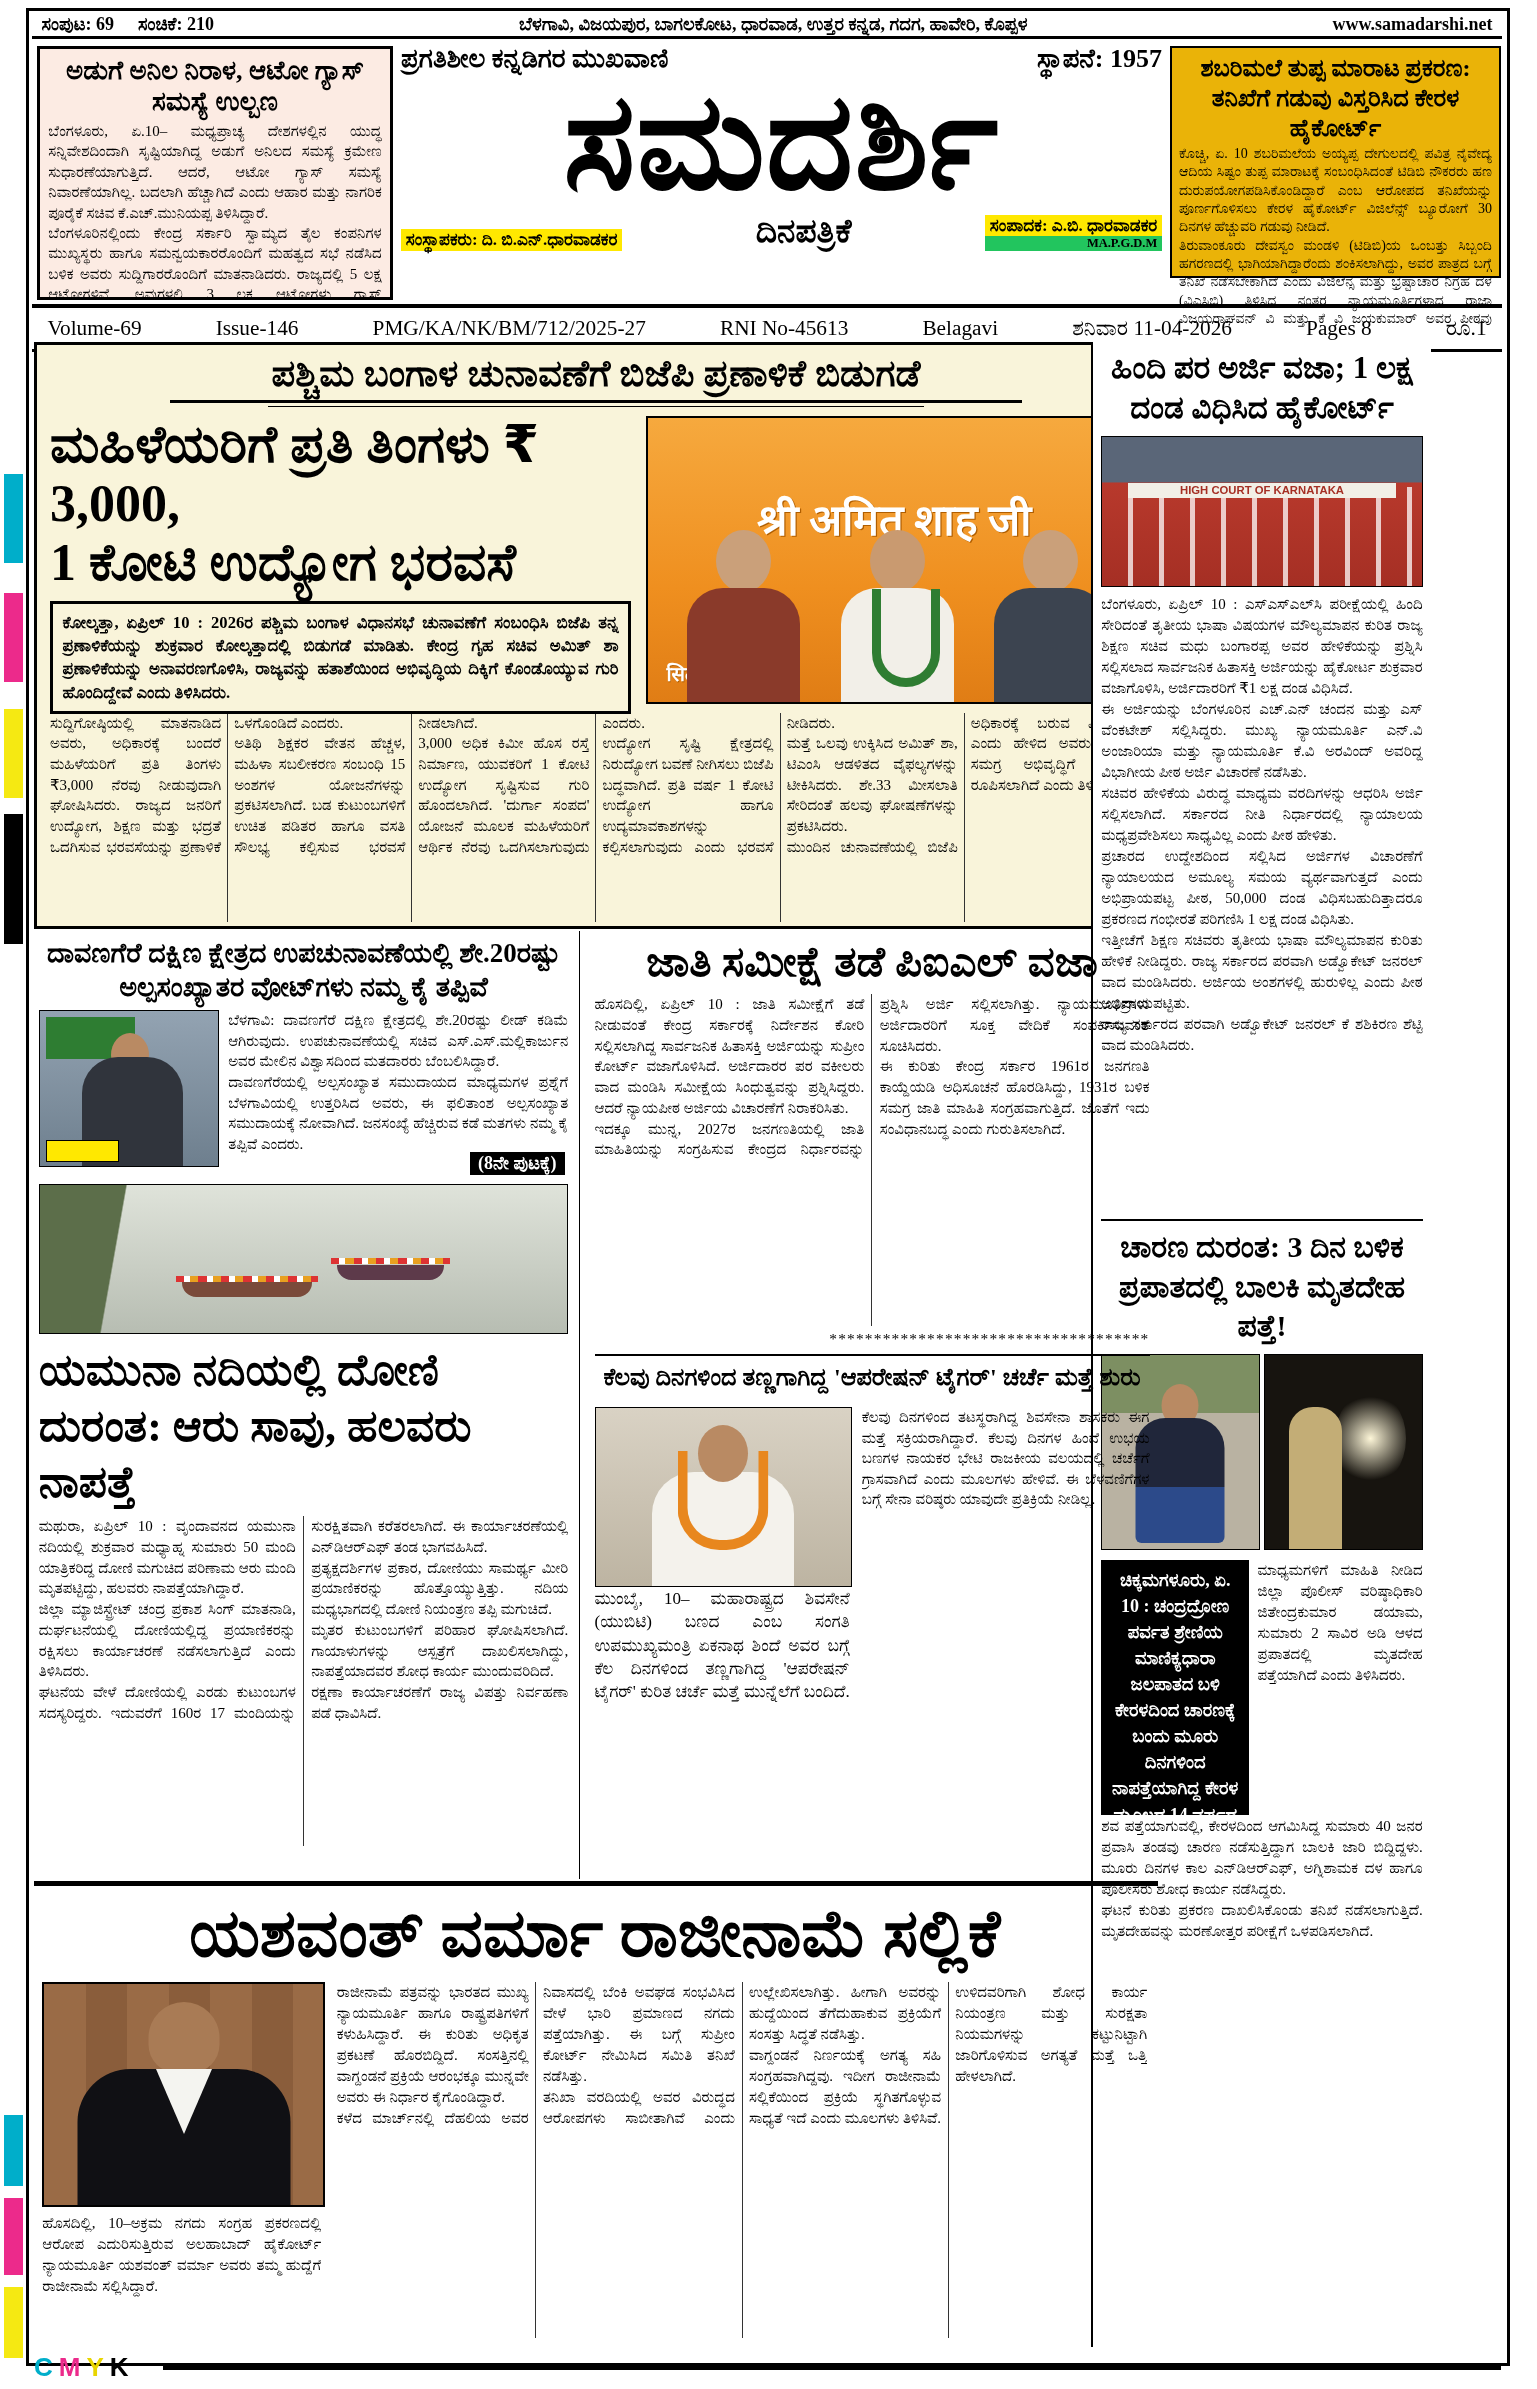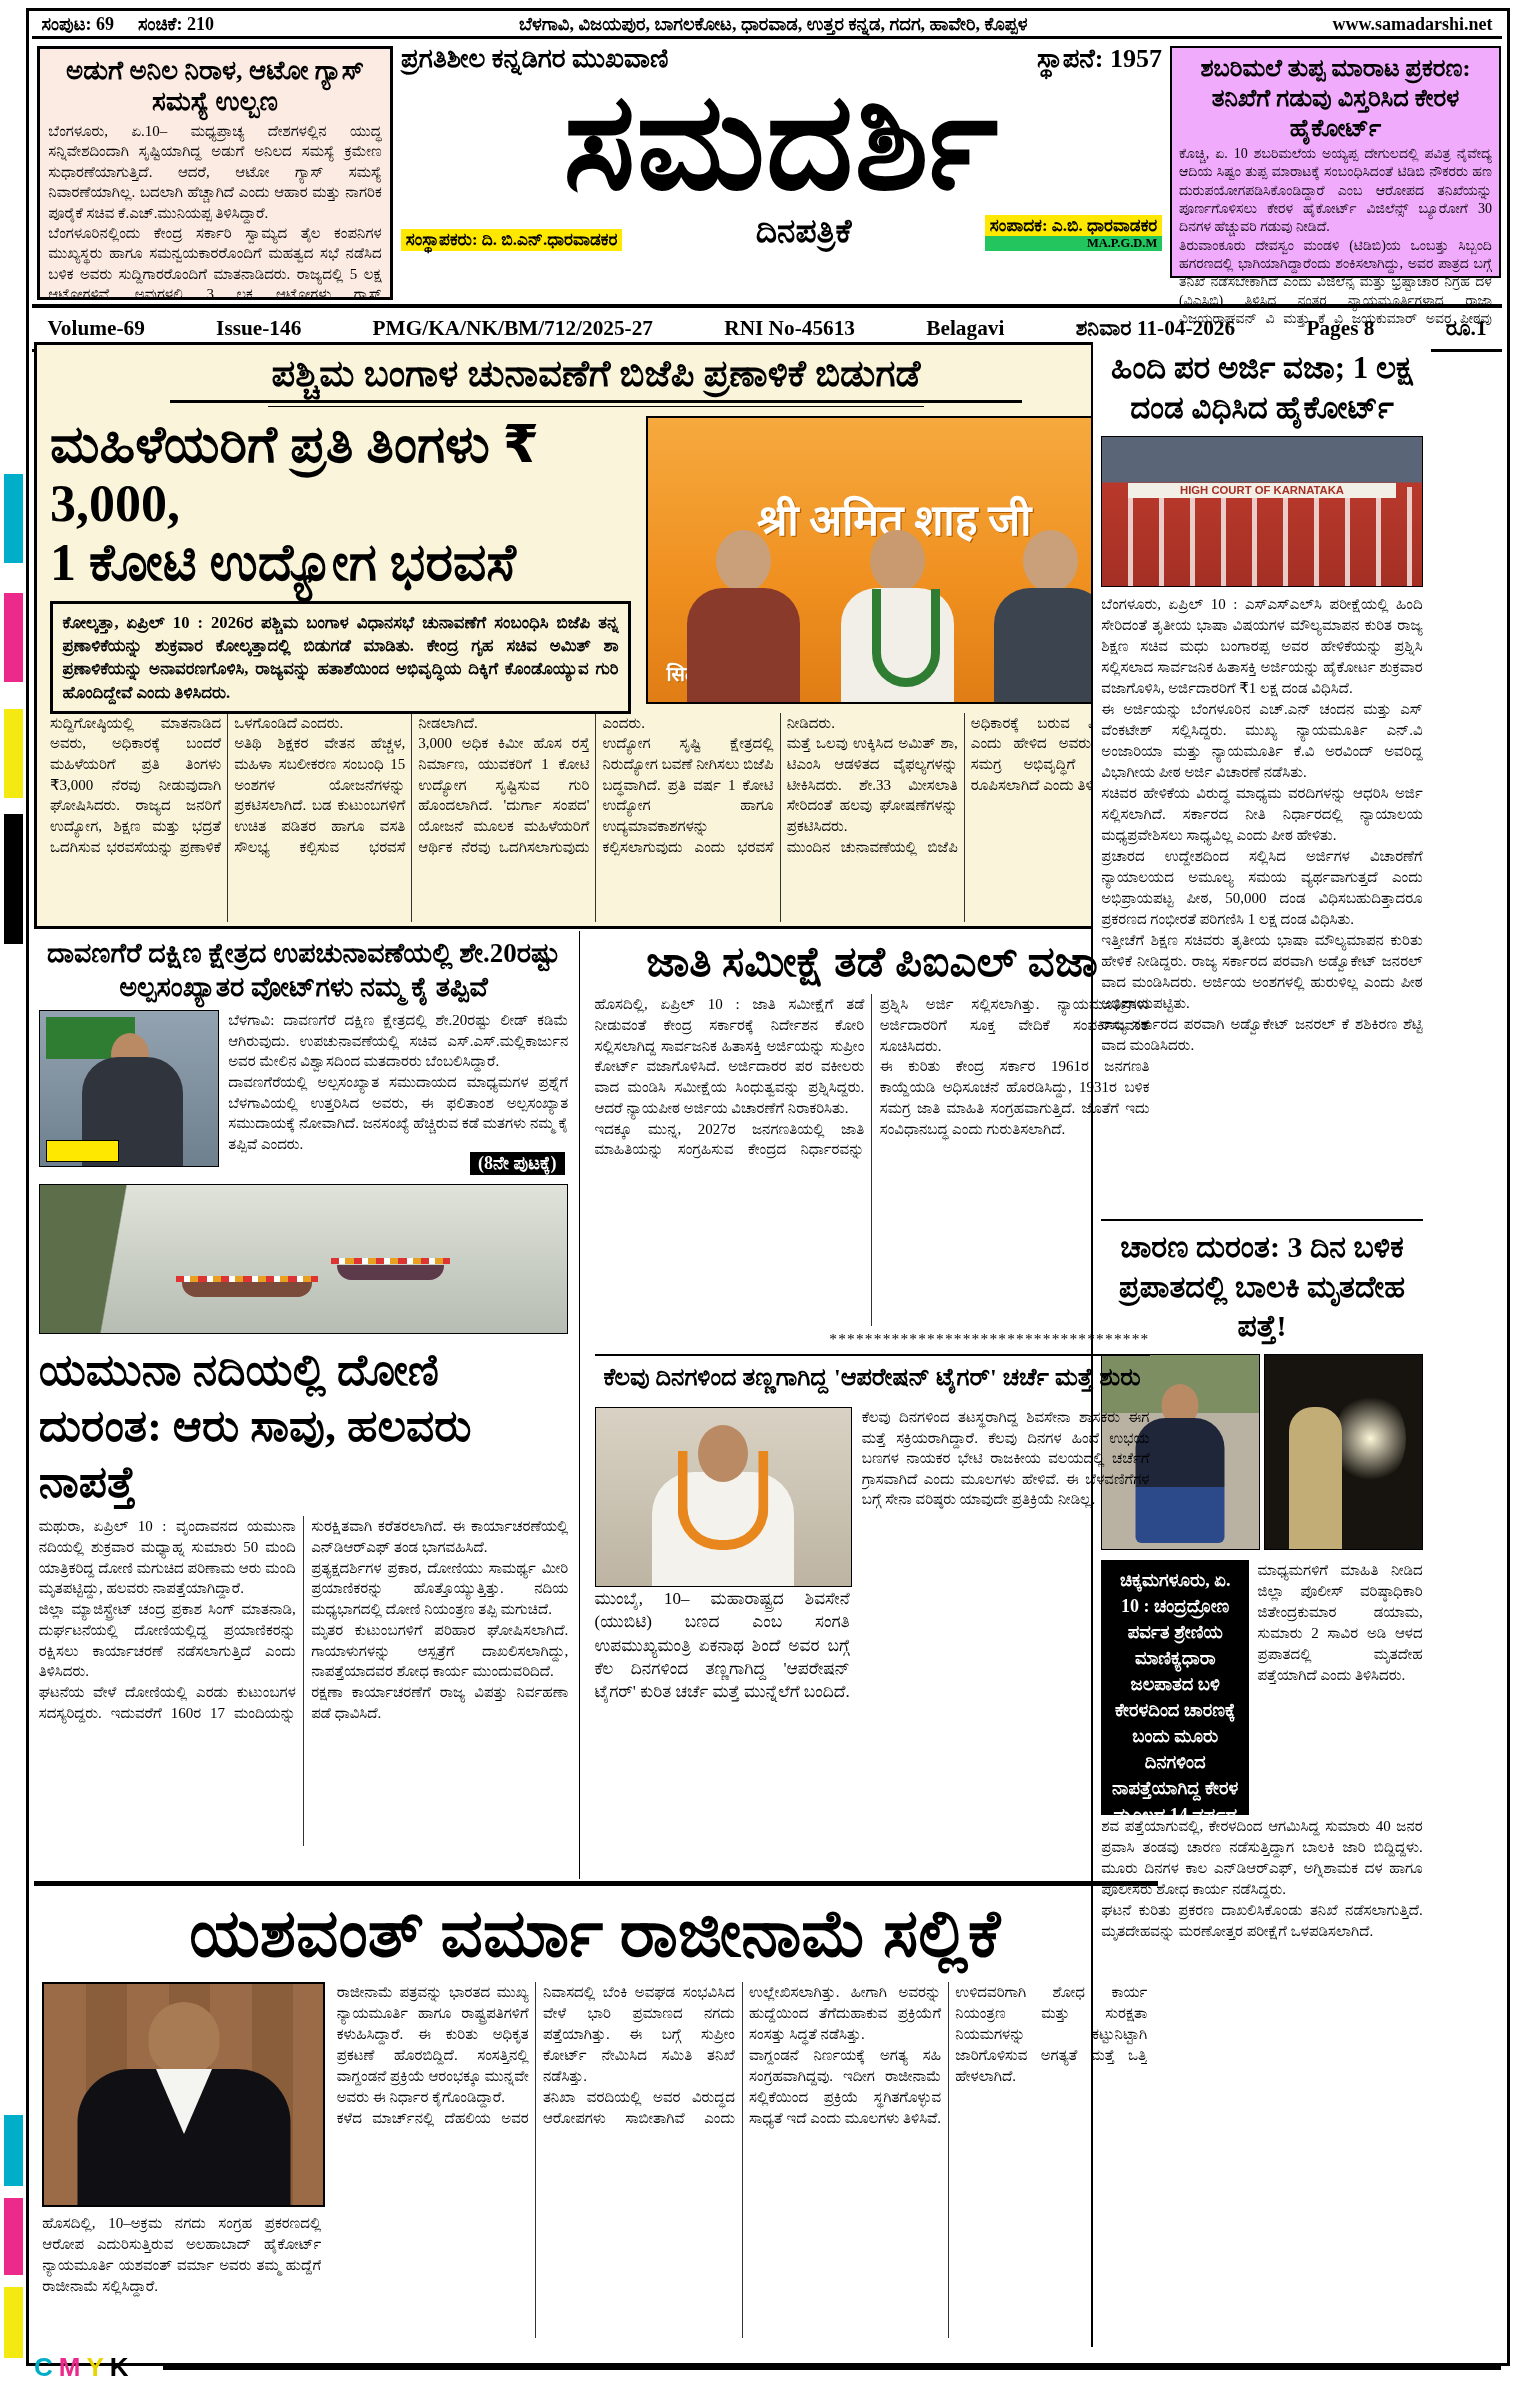--- a/index.html
+++ b/index.html
@@ -17,26 +17,26 @@
   .gas-box h2{margin:0 0 3.6px 0;font-size:26px;line-height:1.2;text-align:center;}
   .gas-box .jtext{font-size:15px;line-height:1.36;height:178px;}
   .mast-center{left:401px;top:44px;width:761px;height:256px;}
   .tag-row{display:flex;justify-content:space-between;font-size:26px;font-weight:bold;}
   .paper-title{font-size:135px;line-height:1.02;text-align:center;font-weight:bold;letter-spacing:1.2px;white-space:nowrap;}
   .founder-row{display:flex;justify-content:space-between;align-items:flex-end;margin-top:1.2px;}
   .hl-yellow{background:#ffe800;font-weight:bold;font-size:17px;padding:1.2px 4.7px;}
   .daily{font-size:33px;font-weight:bold;}
   .editor-wrap{text-align:right;}
   .editor-qual{display:block;background:#22c55e;font-size:12.5px;font-weight:bold;text-align:right;padding:0 4.7px;}
-  .sab-box{left:1170px;top:46px;width:331px;height:232px;border:2.4px solid #000;padding:4.7px 7.1px;background:#f0abfc;}
+  .sab-box{left:1170px;top:46px;width:331px;height:232px;border:2.4px solid #000;padding:4.7px 7.1px;background:#eab308;}
   .sab-box h2{margin:0 0 2.4px 0;font-size:24px;line-height:1.25;text-align:center;}
   .sab-box .jtext{font-size:14px;line-height:1.31;height:184px;}
   
   .info-bar{left:32px;top:304px;width:1470px;height:48px;border-top:4.2px solid #000;border-bottom:3px solid #000;
-            display:flex;align-items:center;justify-content:space-between;padding:0 15.4px;font-size:21.3px;font-weight:bold;gap:44px;}
+            display:flex;align-items:center;justify-content:space-between;padding:0 15.4px;font-size:21.3px;font-weight:normal;gap:44px;}
   
   .main-block{left:34px;top:342px;width:1124px;height:587px;background:#f9f4da;border:3.6px solid #000;padding:7.1px 13px;}
   .kicker{width:78%;margin:0 auto;font-size:37px;font-weight:bold;text-align:center;border-bottom:3.6px solid #000;padding-bottom:4.7px;}
   .kicker-rule{width:60%;margin:3px auto 0;border-top:1.8px solid #000;}
   .main-row{display:flex;gap:15.4px;margin-top:9.5px;height:288px;}
   .main-left{width:581px;}
   .main-head{font-size:52px;line-height:1.13;font-weight:bold;}
   .lead-box{margin-top:8.3px;border:3px solid #000;padding:7.1px 9.5px;font-size:16.6px;line-height:1.4;font-weight:600;}
   .bjp-photo{flex:1;border:2.4px solid #000;position:relative;overflow:hidden;
              background:linear-gradient(180deg,#f6a93e 0%,#ef8f1f 60%,#e07d15 100%);text-decoration:underline;}

